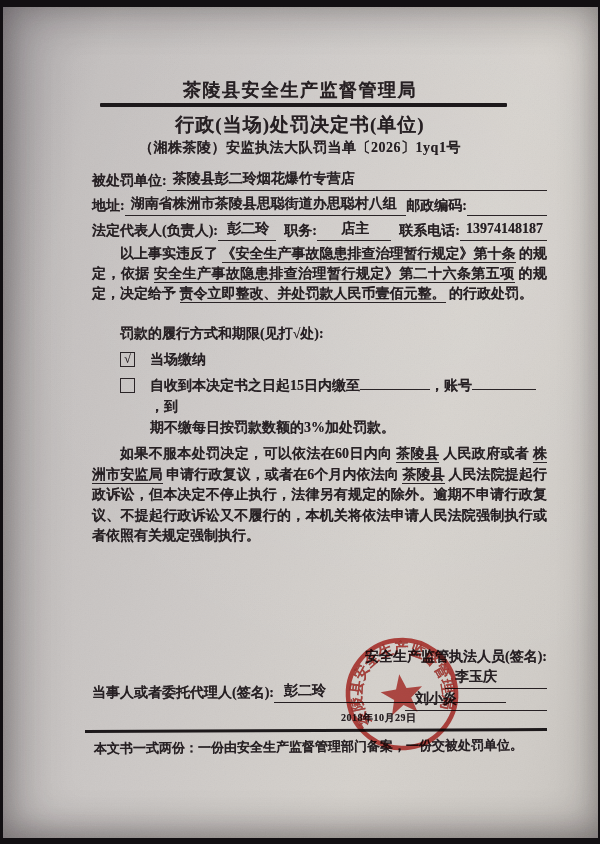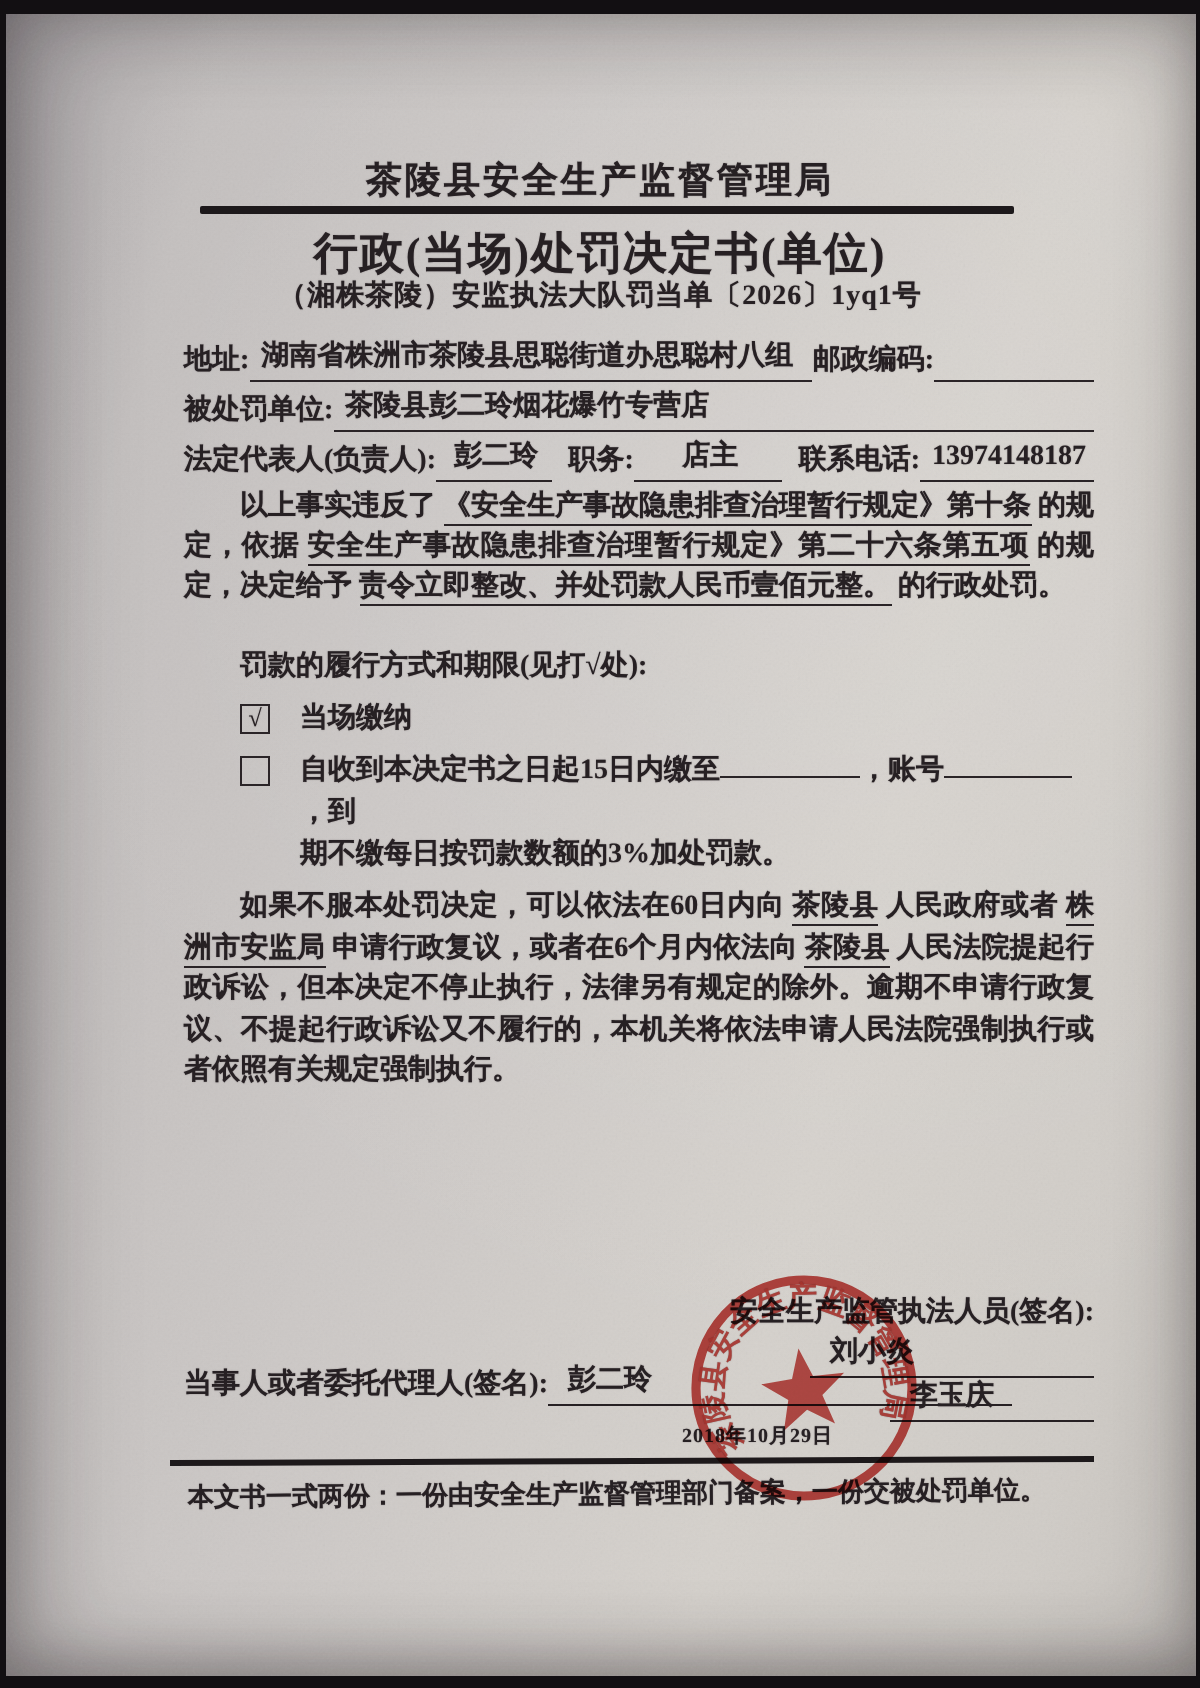--- a/index.html
+++ b/index.html
@@ -19,21 +19,21 @@
   .noise{position:absolute;inset:0;width:100%;height:100%;opacity:.5;pointer-events:none;}
   .layer{position:absolute;inset:0;}
   .ink{color:#262023;text-shadow:0 0 .6px rgba(45,35,40,.55);}
   .org-title{
     position:absolute;top:78px;left:0;width:100%;text-align:center;
     font-size:18px;font-weight:700;letter-spacing:1.5px;
   }
   .title-rule{position:absolute;top:103px;left:100px;width:407px;height:3.5px;background:#1d191b;border-radius:1px;}
   .doc-title{
     position:absolute;top:112px;left:0;width:100%;text-align:center;
-    font-size:22px;font-weight:700;letter-spacing:1px;
+    font-size:19px;font-weight:700;letter-spacing:1px;
   }
   .doc-number{
     position:absolute;top:139px;left:0;width:100%;text-align:center;
     font-size:14px;font-weight:700;letter-spacing:.5px;
   }
   .content{position:absolute;top:166px;left:92px;width:455px;font-size:14px;font-weight:700;line-height:20px;}
   .form-line{display:flex;align-items:flex-end;height:25px;white-space:nowrap;}
   .flabel{flex:none;}
   .fcell{border-bottom:1.6px solid #2a2427;padding:0 4px 1px 6px;min-height:17px;}
   .grow{flex:1;}
@@ -82,29 +82,29 @@
 
 <div class="layer ink">
 
   <div class="org-title">茶陵县安全生产监督管理局</div>
   <div class="title-rule"></div>
   <div class="doc-title">行政(当场)处罚决定书(单位)</div>
   <div class="doc-number">（湘株茶陵）安监执法大队罚当单〔2026〕1yq1号</div>
 
   <div class="content">
     <div class="form-line">
+      <span class="flabel">被处罚单位:</span>
+      <span class="fcell grow">茶陵县彭二玲烟花爆竹专营店</span>
+    </div>
+
+    <div class="form-line">
       <span class="flabel">地址:</span>
       <span class="fcell grow">湖南省株洲市茶陵县思聪街道办思聪村八组</span>
       <span class="flabel">邮政编码:</span>
       <span class="fcell w70"></span>
-    </div>
-
-    <div class="form-line">
-      <span class="flabel">被处罚单位:</span>
-      <span class="fcell grow">茶陵县彭二玲烟花爆竹专营店</span>
     </div>
 
     <div class="form-line">
       <span class="flabel">法定代表人(负责人):</span>
       <span class="fcell center" style="width:60px">彭二玲</span>
       <span class="flabel" style="margin-left:8px">职务:</span>
       <span class="fcell center" style="width:80px">店主</span>
       <span class="flabel" style="margin-left:8px">联系电话:</span>
       <span class="fcell center grow">13974148187</span>
     </div>
@@ -142,22 +142,22 @@
       <span class="u">茶陵县</span>
       <span>人民政府或者</span>
       <span class="u">株洲市安监局</span>
       <span>申请行政复议，或者在6个月内依法向</span>
       <span class="u">茶陵县</span>
       <span>人民法院提起行政诉讼，但本决定不停止执行，法律另有规定的除外。逾期不申请行政复议、不提起行政诉讼又不履行的，本机关将依法申请人民法院强制执行或者依照有关规定强制执行。</span>
     </div>
 
     <div class="sig-row sig-row1">
       <span class="flabel">安全生产监管执法人员(签名):</span>
+      <span class="sig-cell sw1">李玉庆</span>
       <span class="sig-cell sw2">刘小炎</span>
-      <span class="sig-cell sw1">李玉庆</span>
     </div>
 
     <div class="sig-row sig-row2">
       <span class="flabel">当事人或者委托代理人(签名):</span>
       <span class="sig-cell sw3">彭二玲</span>
     </div>
   </div>
 
   <div class="date">2018年10月29日</div>
   <div class="bottom-rule"></div>

